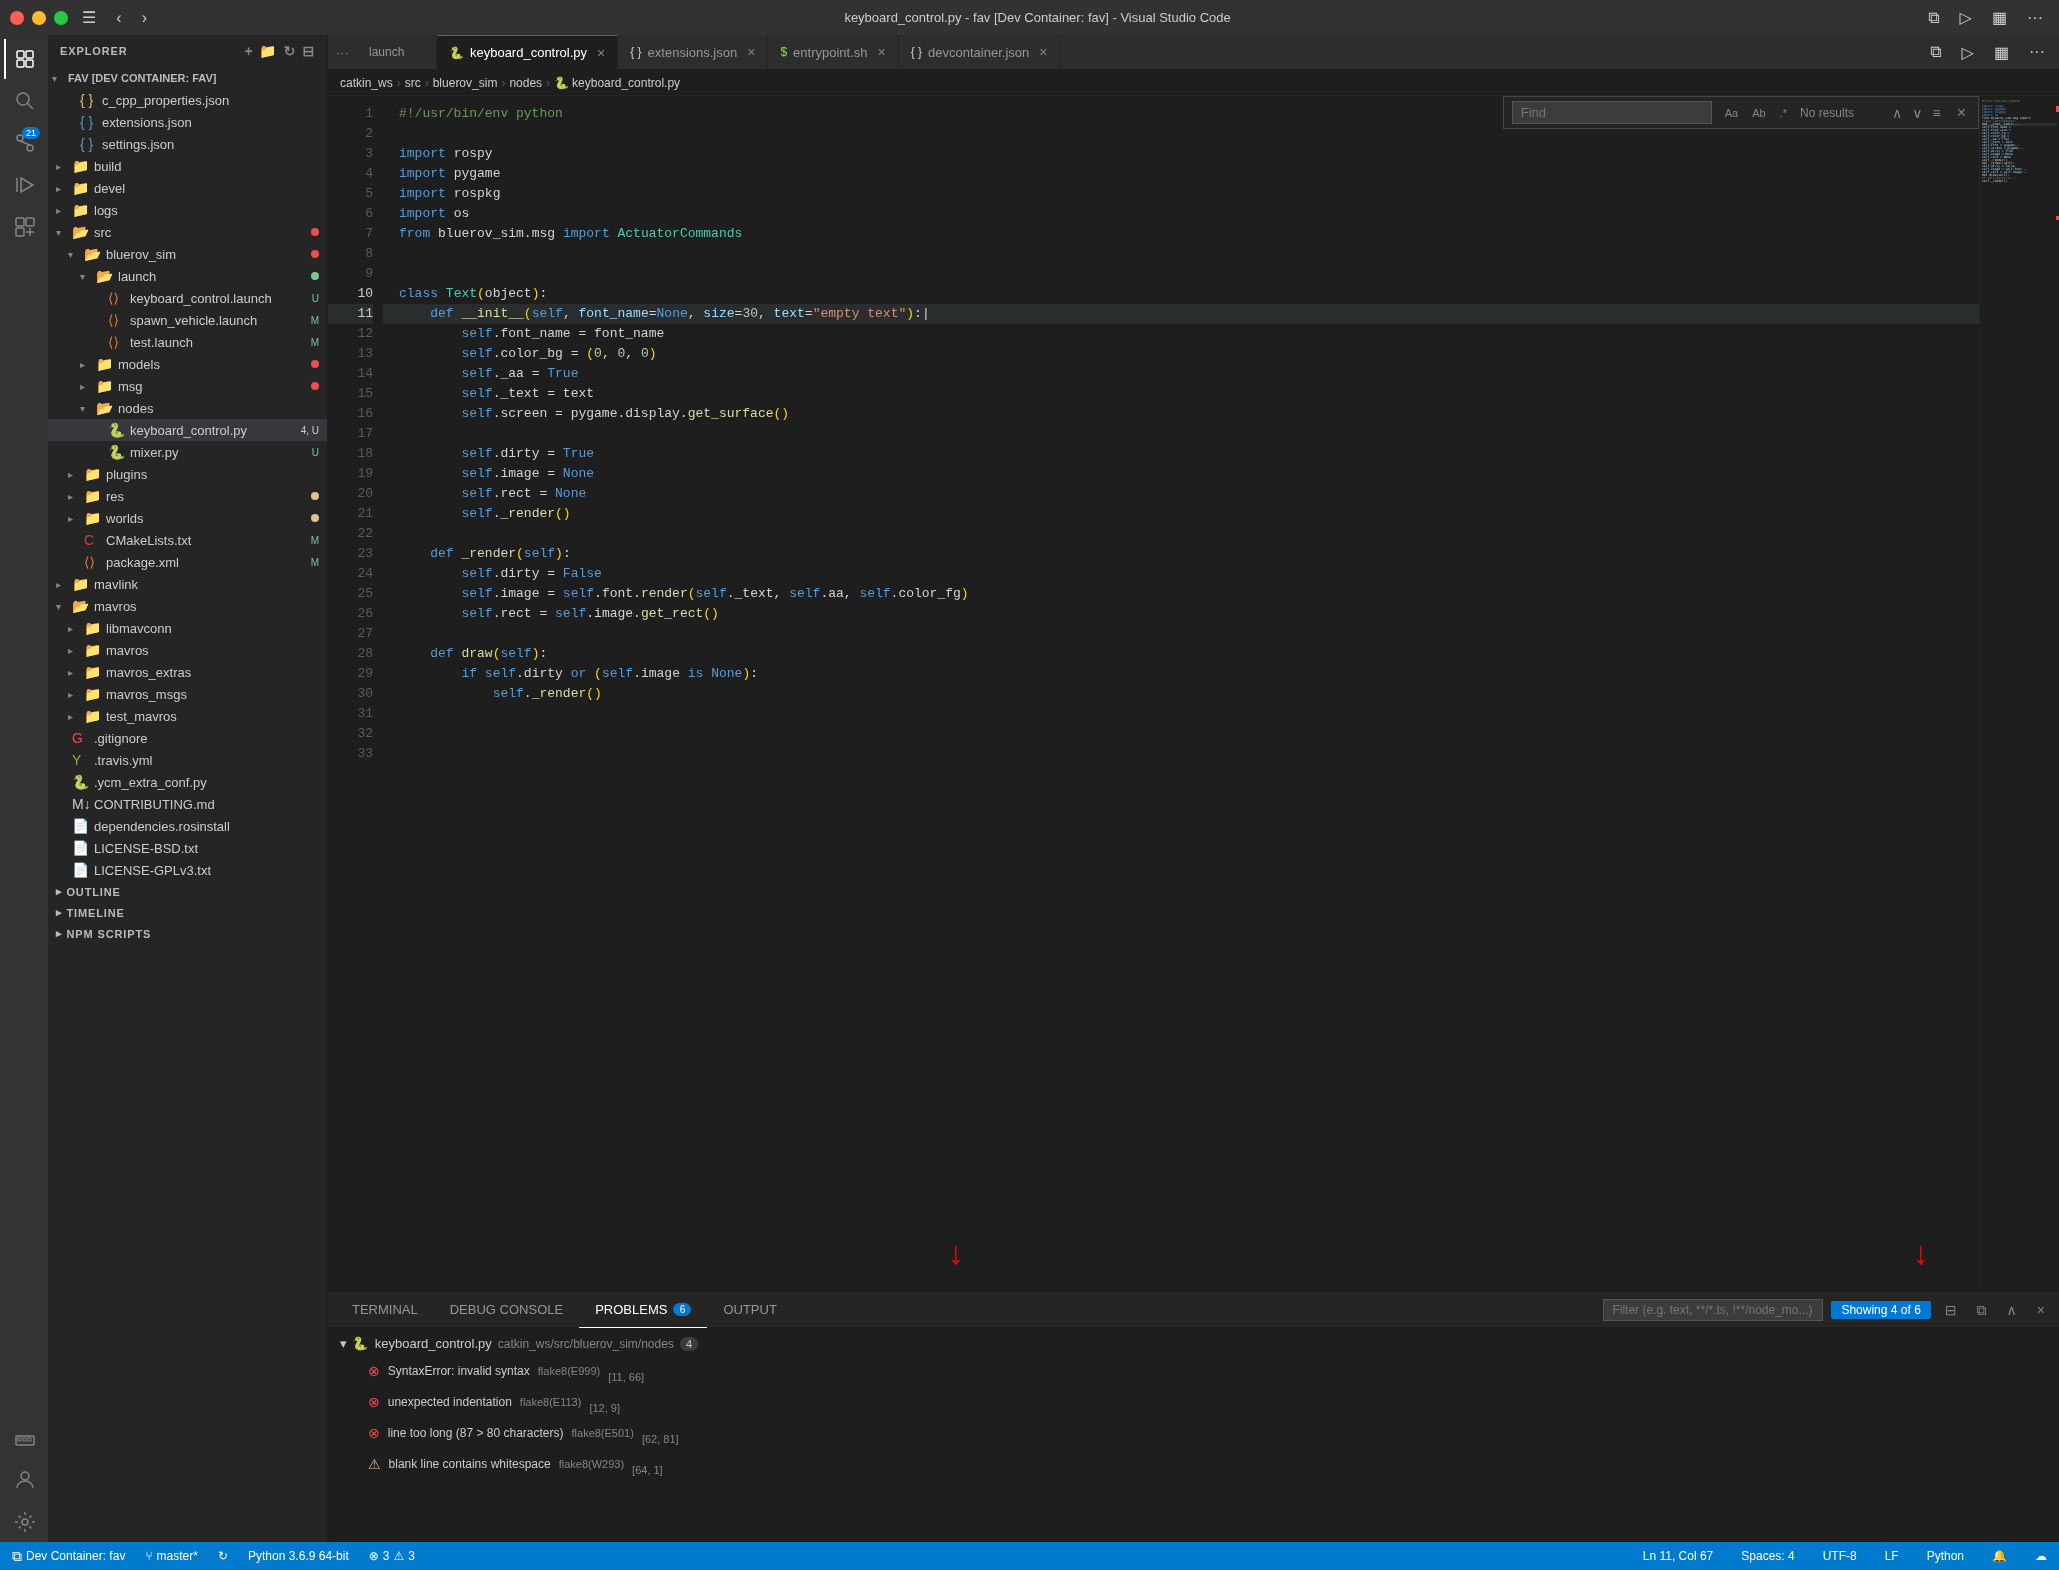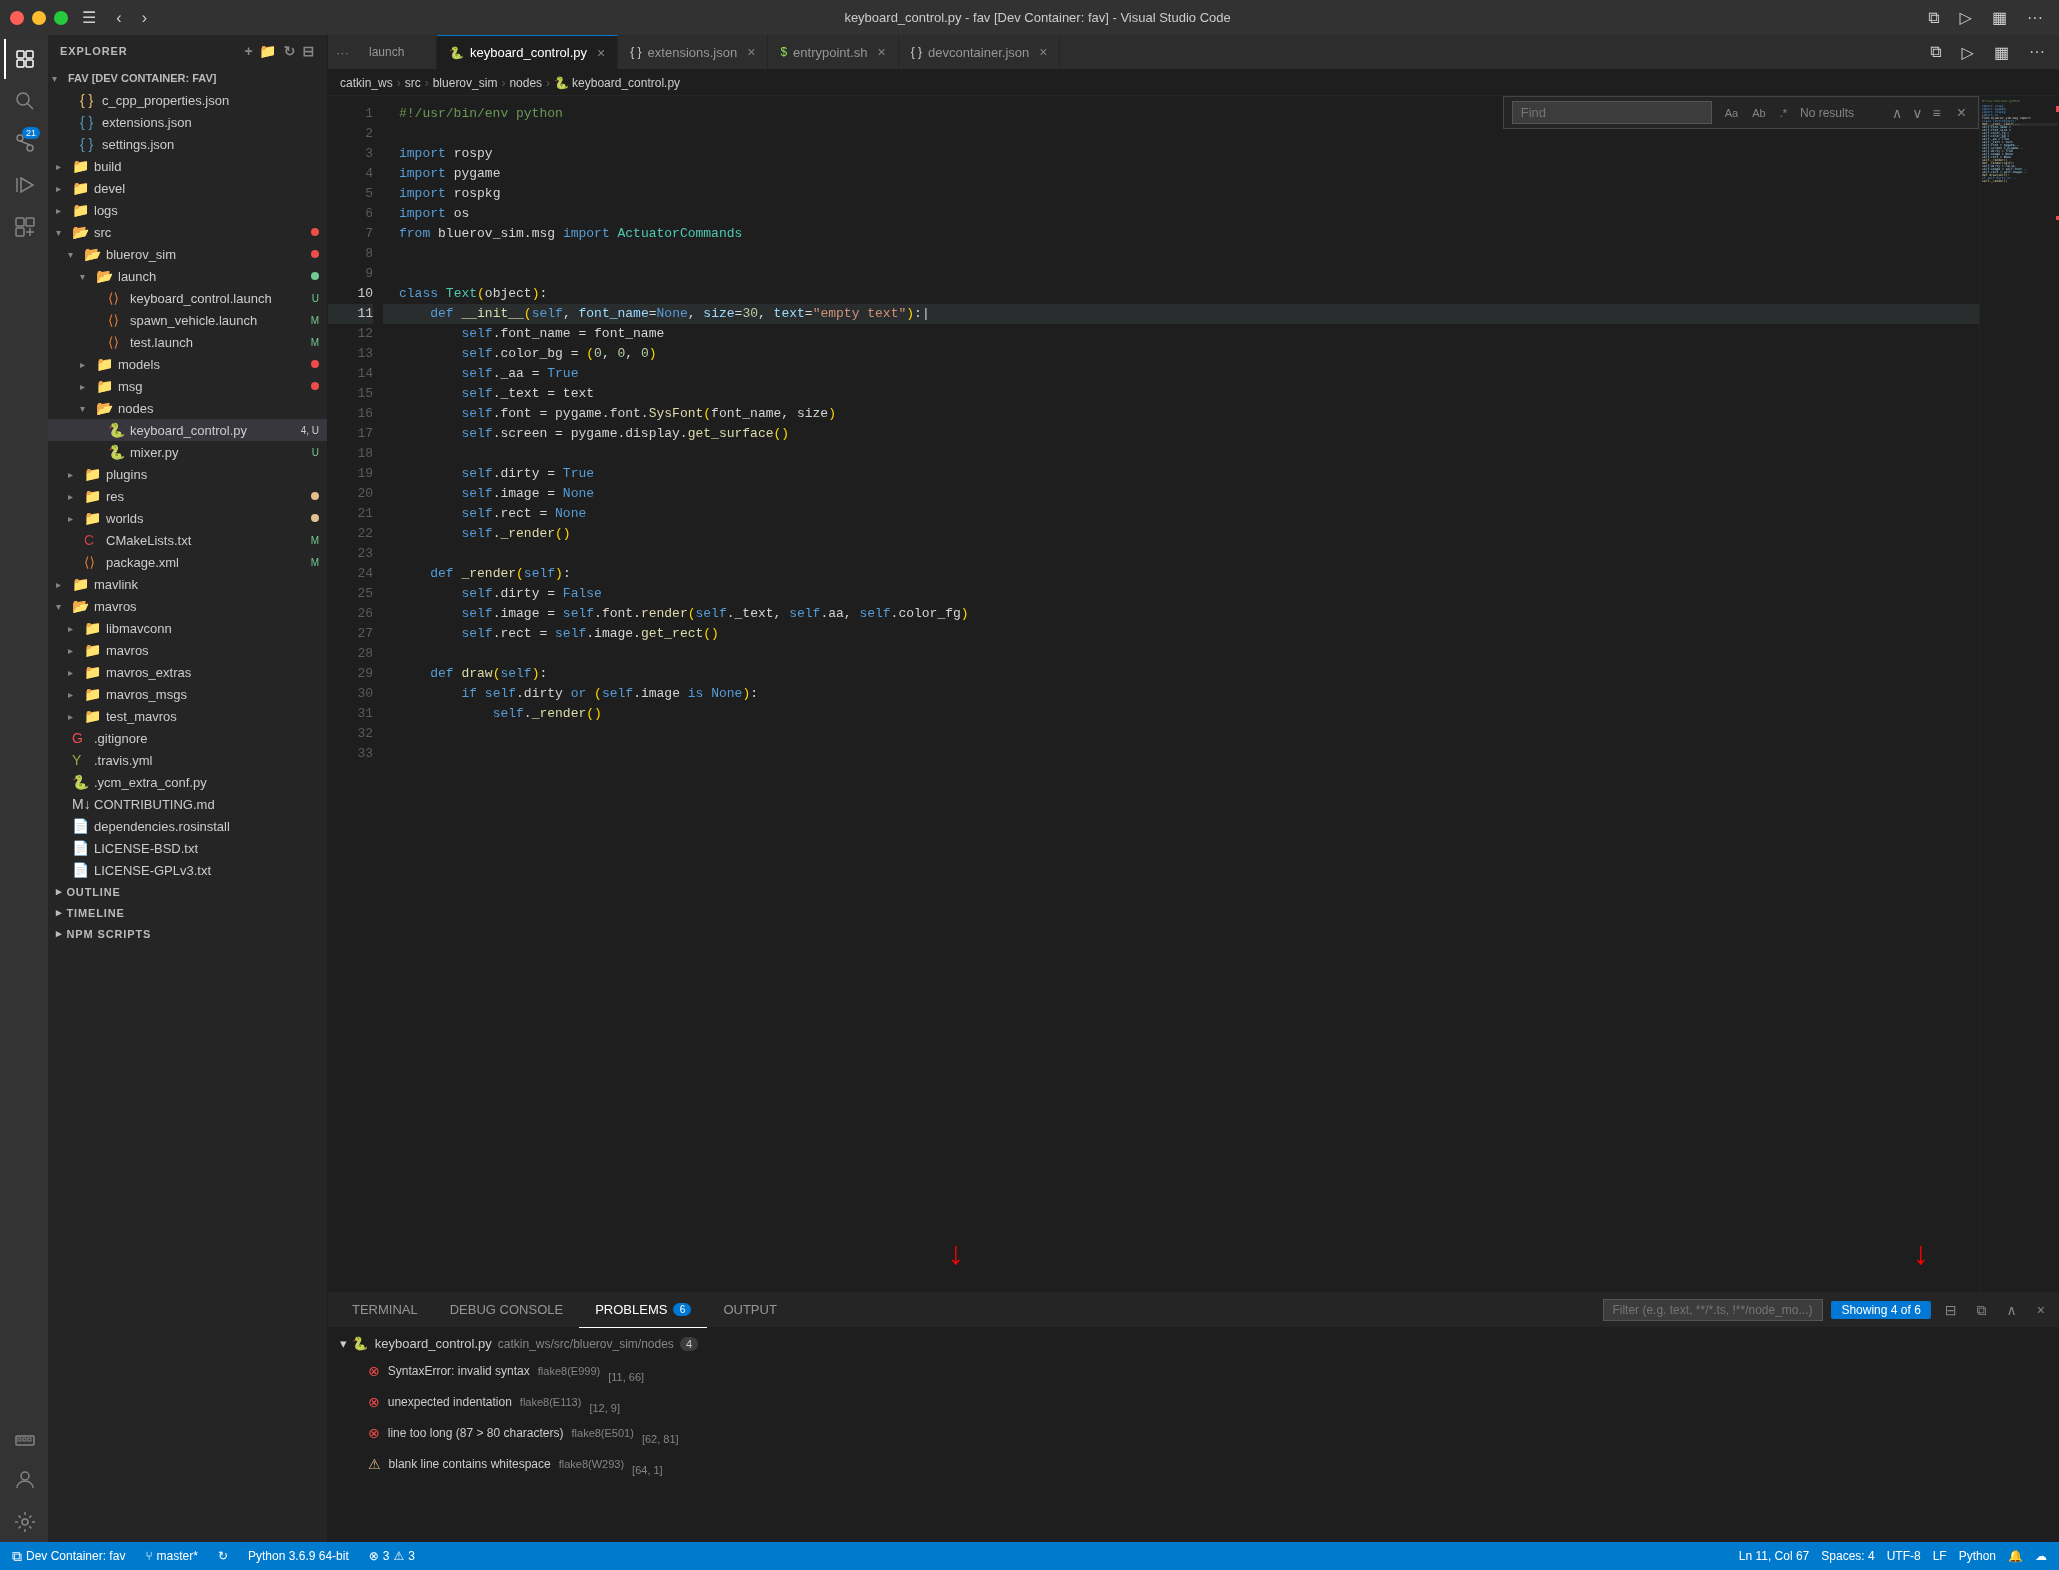--- a/index.html
+++ b/index.html
@@ -119,21 +119,21 @@
     .problem-item { display: flex; align-items: center; padding: 3px 12px 3px 40px; gap: 8px; font-size: 12px; color: #cccccc; cursor: pointer; }
     .problem-icon-error { color: #f14c4c; font-size: 14px; }
     .problem-icon-warn { color: #e2c08d; font-size: 14px; }
     .problem-text { color: #cccccc; }
     .problem-source { color: #858585; font-size: 11px; }
     .problem-location { color: #858585; font-size: 11px; margin-top: 13px; }
 
     
     .status-bar { height: 28px; background: #007acc; display: flex; align-items: center; padding: 0 8px; gap: 12px; font-size: 12px; color: #ffffff; }
     .status-item { display: flex; align-items: center; gap: 4px; cursor: pointer; padding: 0 4px; }
-    .status-right { margin-left: auto; display: flex; align-items: center; gap: 4px; }
+    .status-right { margin-left: auto; display: flex; align-items: center; gap: 20px; }
     .status-right .status-item { }
     .sidebar-section-header { display: flex; align-items: center; padding: 4px 8px; font-size: 11px; font-weight: 700; color: #bbbbbb; letter-spacing: 0.08em; text-transform: uppercase; cursor: pointer; gap: 4px; }
   </style>
 </head>
 <body>
 
 <div class="title-bar">
   <div class="title-bar-left">
     <span class="title-btn close-btn"></span>
     <span class="title-btn min-btn"></span>
@@ -554,21 +554,20 @@
         <span class="code-line"><span class="kw">import</span> <span style="color:#d4d4d4;">os</span></span>
         <span class="code-line"><span class="kw">from</span> <span style="color:#d4d4d4;">bluerov_sim.msg</span> <span class="kw">import</span> <span style="color:#4ec9b0;">ActuatorCommands</span></span>
         <span class="code-line"></span>
         <span class="code-line"></span>
         <span class="code-line"><span class="kw">class</span> <span class="cls">Text</span><span class="paren">(</span><span style="color:#d4d4d4;">object</span><span class="paren">)</span><span style="color:#d4d4d4;">:</span></span>
         <span class="code-line highlighted">    <span class="kw">def</span> <span class="fn">__init__</span><span class="paren">(</span><span class="self-kw">self</span>, <span class="param">font_name</span>=<span class="kw">None</span>, <span class="param">size</span>=<span class="num">30</span>, <span class="param">text</span>=<span class="str">"empty text"</span><span class="paren">)</span><span style="color:#d4d4d4;">:</span>|</span>
         <span class="code-line">        <span class="self-kw">self</span>.font_name = font_name</span>
         <span class="code-line">        <span class="self-kw">self</span>.color_bg = <span class="paren">(</span><span class="num">0</span>, <span class="num">0</span>, <span class="num">0</span><span class="paren">)</span></span>
         <span class="code-line">        <span class="self-kw">self</span>._aa = <span class="kw">True</span></span>
         <span class="code-line">        <span class="self-kw">self</span>._text = text</span>
-        <span class="code-line">        <span class="self-kw">self</span>.font = pygame.font.<span class="fn">SysFont</span><span class="paren">(</span>font_name, size<span class="paren">)</span></span>
         <span class="code-line">        <span class="self-kw">self</span>.screen = pygame.display.<span class="fn">get_surface</span><span class="paren">()</span></span>
         <span class="code-line"></span>
         <span class="code-line">        <span class="self-kw">self</span>.dirty = <span class="kw">True</span></span>
         <span class="code-line">        <span class="self-kw">self</span>.image = <span class="kw">None</span></span>
         <span class="code-line">        <span class="self-kw">self</span>.rect = <span class="kw">None</span></span>
         <span class="code-line">        <span class="self-kw">self</span>.<span class="fn">_render</span><span class="paren">()</span></span>
         <span class="code-line"></span>
         <span class="code-line">    <span class="kw">def</span> <span class="fn">_render</span><span class="paren">(</span><span class="self-kw">self</span><span class="paren">)</span><span style="color:#d4d4d4;">:</span></span>
         <span class="code-line">        <span class="self-kw">self</span>.dirty = <span class="kw">False</span></span>
         <span class="code-line">        <span class="self-kw">self</span>.image = <span class="self-kw">self</span>.font.<span class="fn">render</span><span class="paren">(</span><span class="self-kw">self</span>._text, <span class="self-kw">self</span>.aa, <span class="self-kw">self</span>.color_fg<span class="paren">)</span></span>

